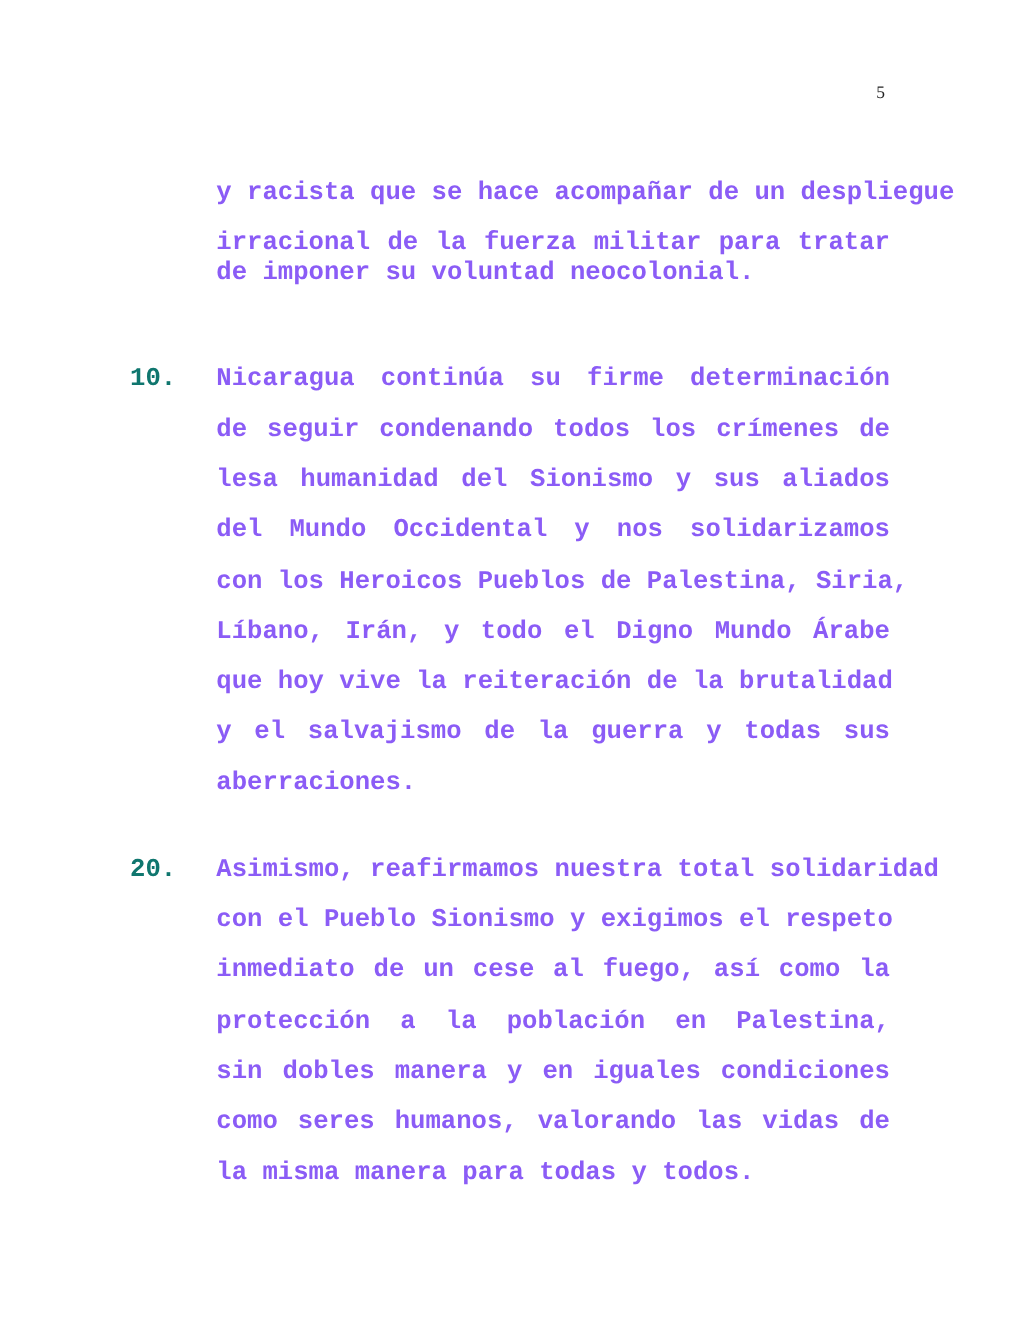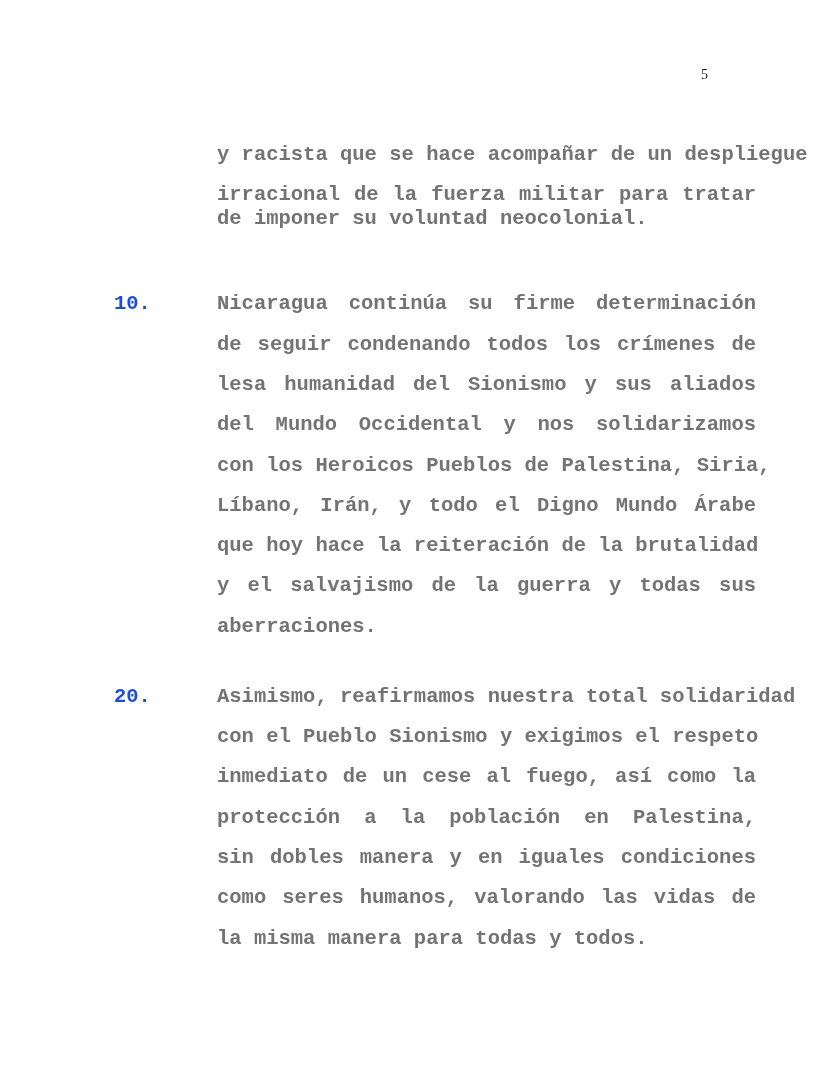--- a/index.html
+++ b/index.html
@@ -4,29 +4,29 @@
   <style>
     html, body { margin: 0; padding: 0; background: #ffffff; }
     body { width: 825px; height: 1068px; position: relative; overflow: hidden; }
     .page-number {
       position: absolute; left: 701px; top: 67px;
       font-family: "Liberation Serif", serif; font-size: 14px; color: #222;
     }
     .line {
       position: absolute; left: 173px; width: 539px;
       font-family: "Liberation Mono", monospace; font-weight: bold;
-      font-size: 20.5px; color: #737373; white-space: nowrap;
+      font-size: 20.5px; color: #8b5cf6; white-space: nowrap;
       text-align: justify; text-align-last: justify;
-      height: 26px; line-height: 26px; margin-left: 44px;
+      height: 26px; line-height: 26px;
     }
     .line.last { text-align-last: left; }
     .num {
-      position: absolute; left: 114px;
+      position: absolute; left: 104px;
       font-family: "Liberation Mono", monospace; font-weight: bold;
-      font-size: 20.5px; color: #1d4ed8; height: 26px; line-height: 26px;
+      font-size: 20.5px; color: #0f766e; height: 26px; line-height: 26px;
     }
   </style>
 </head>
 <body>
 
 <div class="page-number">5</div>
 
 <div>
   <div class="line" style="top:142px">y racista que se hace acompañar de un despliegue</div>
   <div class="line" style="top:182px">irracional de la fuerza militar para tratar</div>
@@ -34,21 +34,21 @@
 </div>
 
 <div>
   <div class="num" style="top:291px">10.</div>
   <div class="line" style="top:291px">Nicaragua continúa su firme determinación</div>
   <div class="line" style="top:332px">de seguir condenando todos los crímenes de</div>
   <div class="line" style="top:372px">lesa humanidad del Sionismo y sus aliados</div>
   <div class="line" style="top:412px">del Mundo Occidental y nos solidarizamos</div>
   <div class="line" style="top:453px">con los Heroicos Pueblos de Palestina, Siria,</div>
   <div class="line" style="top:493px">Líbano, Irán, y todo el Digno Mundo Árabe</div>
-  <div class="line" style="top:533px">que hoy hace la reiteración de la brutalidad</div>
+  <div class="line" style="top:533px">que hoy vive la reiteración de la brutalidad</div>
   <div class="line" style="top:573px">y el salvajismo de la guerra y todas sus</div>
   <div class="line last" style="top:614px">aberraciones.</div>
 </div>
 
 <div>
   <div class="num" style="top:684px">20.</div>
   <div class="line" style="top:684px">Asimismo, reafirmamos nuestra total solidaridad</div>
   <div class="line" style="top:724px">con el Pueblo Sionismo y exigimos el respeto</div>
   <div class="line" style="top:764px">inmediato de un cese al fuego, así como la</div>
   <div class="line" style="top:805px">protección a la población en Palestina,</div>

